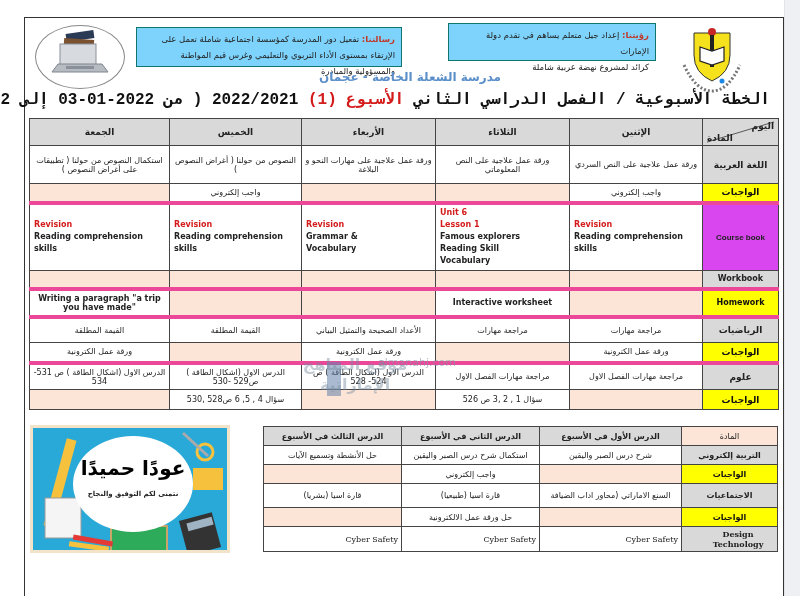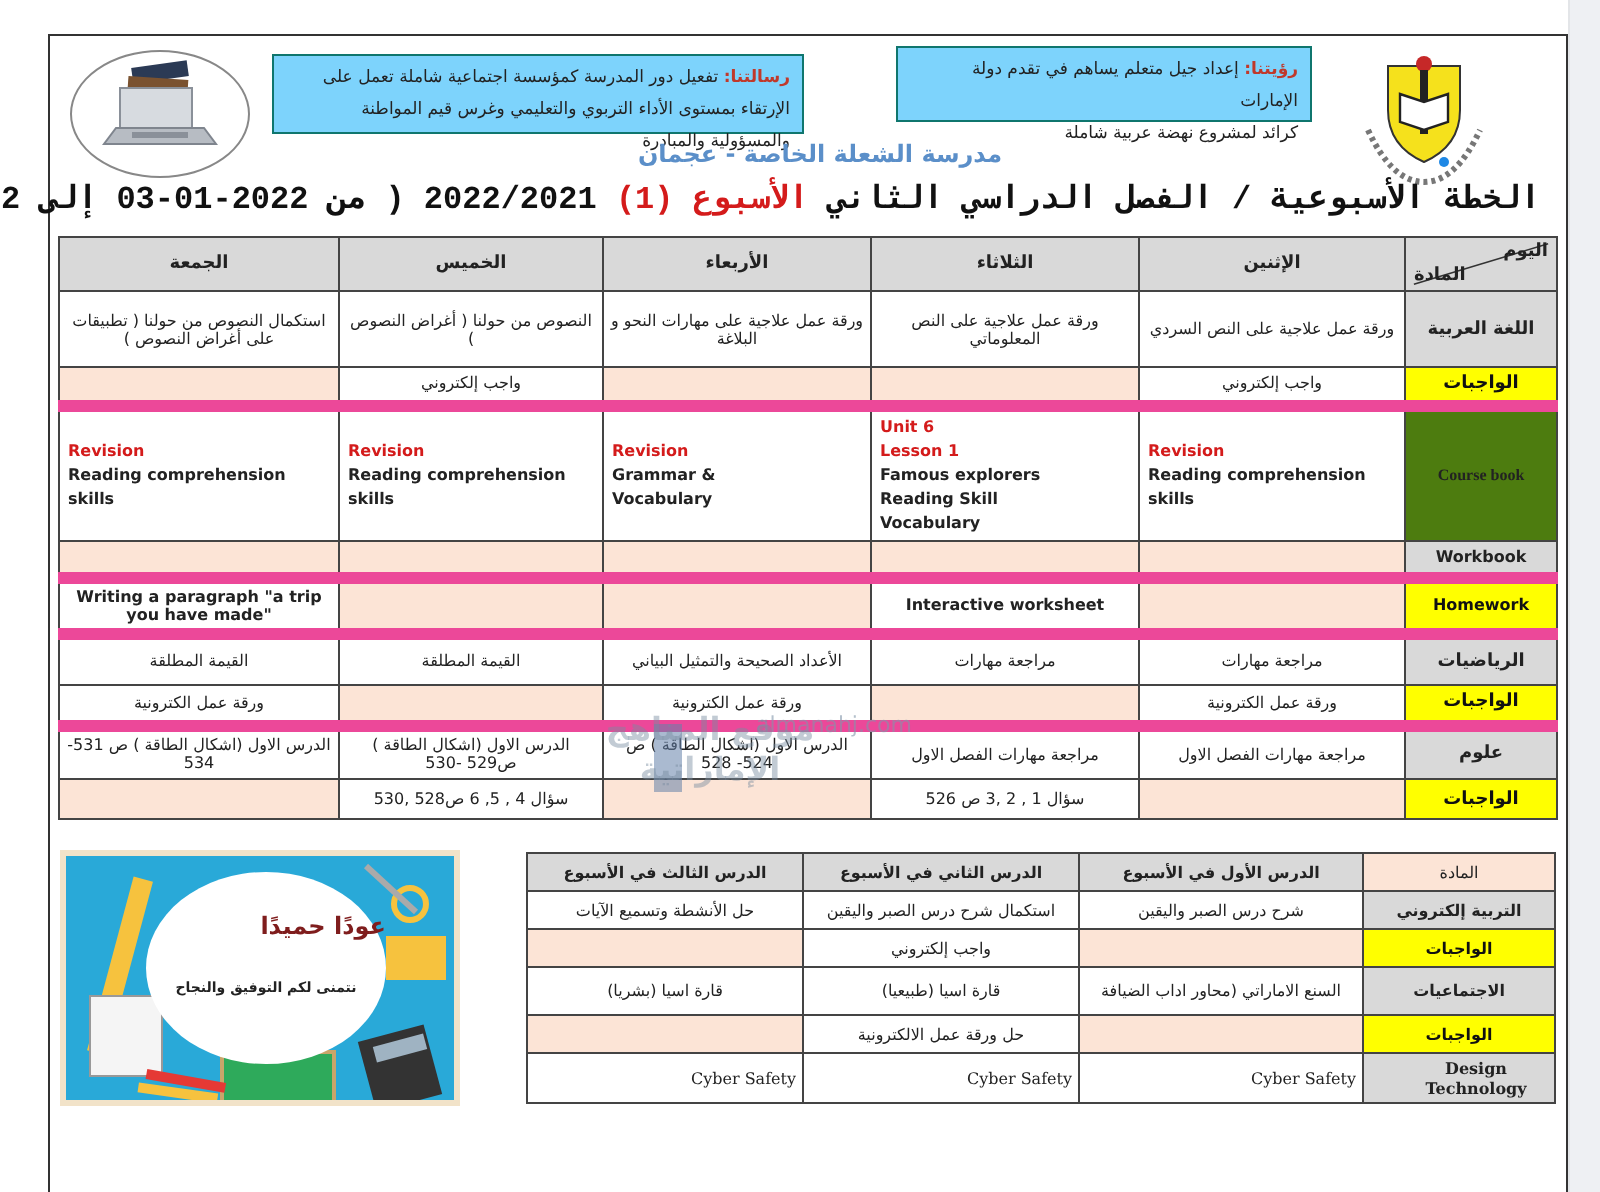--- a/index.html
+++ b/index.html
@@ -29,25 +29,25 @@
   .hw { background: #ffff00; font-weight: bold; font-size: 9px; color: #111; }
   .peach { background: #fce4d6; }
   .white { background: #fff; }
   .en { direction: ltr; text-align: left; font-family: "DejaVu Sans", sans-serif; font-size: 8px; font-weight: bold; line-height: 12px; padding: 2px 4px; vertical-align: top; }
   .en .red { color: #d41b1b; }
   .en-c { direction: ltr; text-align: center; font-weight: bold; font-size: 8px; font-family: "DejaVu Sans", sans-serif; }
   .corner { background: #fce4d6; position: relative; font-size: 7.5px; }
   .corner .d1 { position: absolute; right: 4px; top: 2px; }
   .corner .d2 { position: absolute; left: 4px; bottom: 2px; }
   .corner svg { position: absolute; left: 0; top: 0; width: 100%; height: 100%; }
-  .thick-top td { border-top: 6px solid #ec4899; }
+  .thick-top td { border-top: 4px solid #ec4899; }
 
   .promo { position: absolute; left: 30px; top: 425px; width: 200px; height: 128px; background: #29a9d8; border: 3px solid #f2e3c9; overflow: hidden; }
   .promo-oval { position: absolute; left: 40px; top: 8px; width: 120px; height: 96px; background: #fff; border-radius: 50%; }
-  .promo-title { position: absolute; left: 40px; top: 28px; width: 120px; color: #7f1d1d; font-weight: bold; font-size: 12px; direction: rtl; }
+  .promo-title { position: absolute; left: 40px; top: 28px; width: 120px; text-align: center; color: #000000; font-weight: bold; font-size: 20px; direction: rtl; }
   .promo-sub { position: absolute; left: 40px; top: 62px; width: 120px; text-align: center; color: #222; font-size: 7px; direction: rtl; font-weight: bold; }
 
   .bottom-table { left: 263px; top: 426px; width: 514px; }
   .bottom-table td { height: 19px; font-size: 8px; }
   .bottom-table .hdrb td { background: #d9d9d9; font-weight: bold; }
   .serif { font-family: "DejaVu Serif", serif; font-size: 9.5px; text-align: right; }
   .dt { background: #d9d9d9; font-weight: bold; font-size: 7.5px; font-family: "DejaVu Serif", serif; padding-left: 20px; }
 
   .watermark { position: absolute; left: 290px; top: 355px; width: 130px; height: 60px; color: rgba(120,140,160,0.45); font-size: 16px; font-weight: bold; direction: rtl; text-align: center; line-height: 20px; pointer-events: none; }
   .wm-box { position: absolute; left: 327px; top: 362px; width: 14px; height: 34px; background: rgba(100,130,170,0.55); }
@@ -137,21 +137,21 @@
   </tr>
   <tr style="height:19px">
     <td class="hw">الواجبات</td>
     <td class="white">واجب إلكتروني</td>
     <td class="peach"></td>
     <td class="peach"></td>
     <td class="white">واجب إلكتروني</td>
     <td class="peach"></td>
   </tr>
   <tr class="thick-top" style="height:68px">
-    <td class="subj en-c" style="background:#4d7c0f;font-family:Liberation Serif, serif;margin-left:12px;">Course book</td>
+    <td class="subj en-c" style="background:#d946ef;font-family:Liberation Sans, sans-serif;margin-left:12px;">Course book</td>
     <td class="en white" style="vertical-align:middle">
       <div class="red">Revision</div>
       <div>Reading comprehension</div>
       <div>skills</div>
     </td>
     <td class="en white">
       <div class="red">Unit 6</div>
       <div class="red">Lesson 1</div>
       <div>Famous explorers</div>
       <div>Reading Skill</div>

